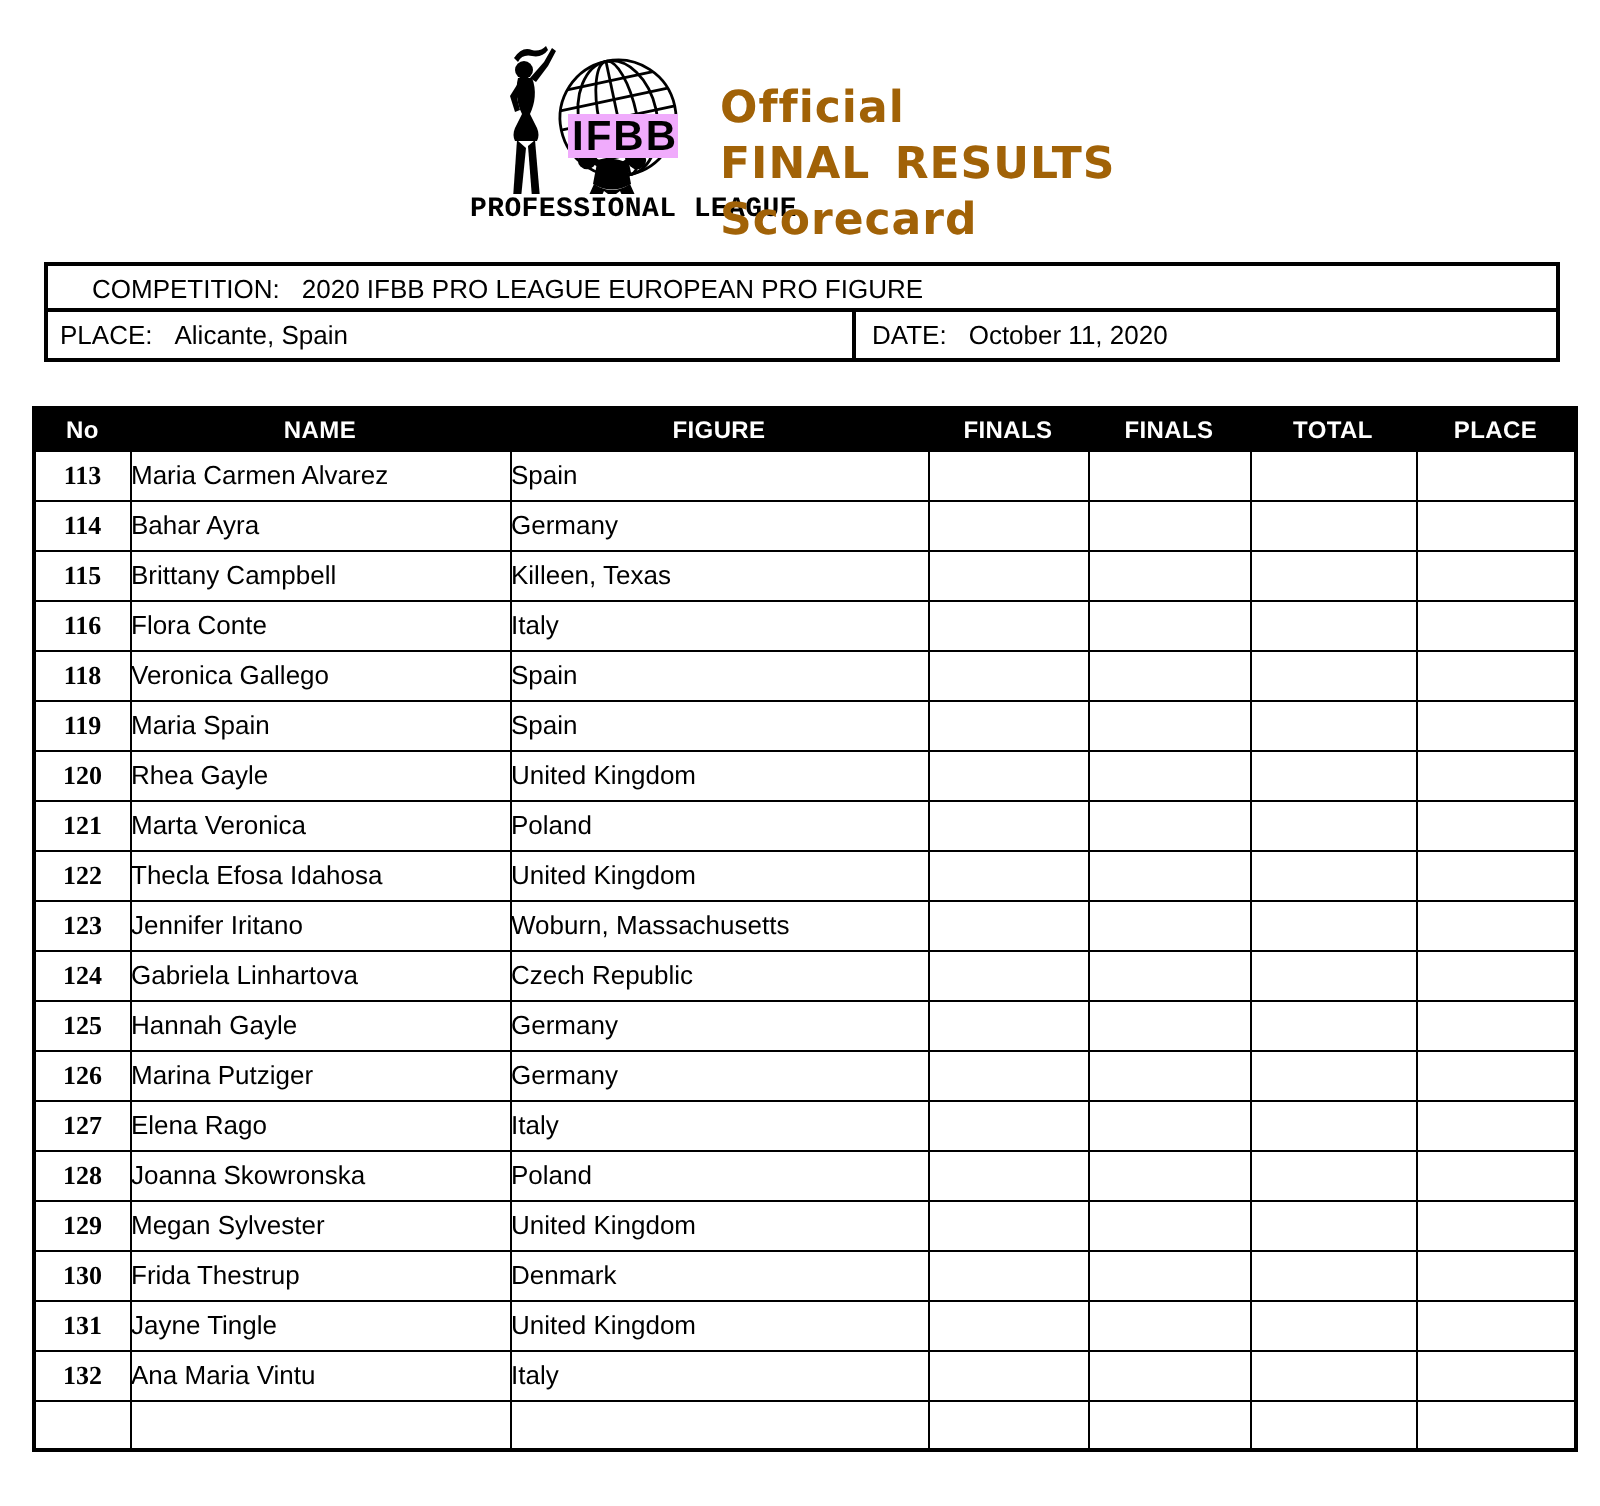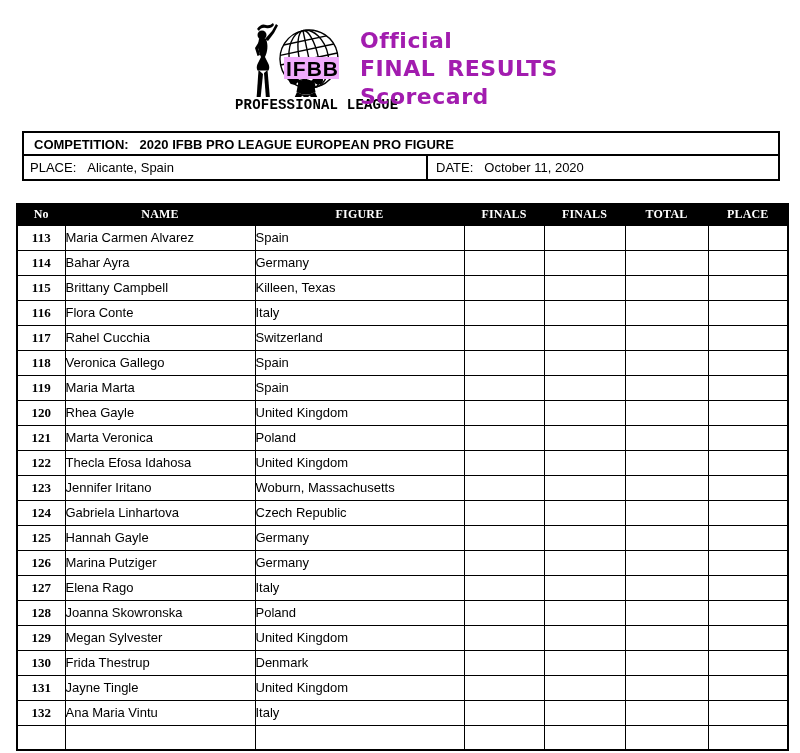--- a/index.html
+++ b/index.html
@@ -45,47 +45,47 @@
     letter-spacing: 0.2px;
     white-space: nowrap;
     text-align: center;
     background: #ffffff;
     line-height: 1.2;
     font-family: Liberation Mono, monospace;
   }
   .title {
     position: absolute;
     left: 360px;
-    top: 27px;
+    top: 41px;
     font-family: "DejaVu Sans", sans-serif;
     font-weight: bold;
     font-size: 22px;
     line-height: 28px;
     letter-spacing: 0.5px;
-    color: #a21caf;
+    color: #a16207;
   }
   .title .t-caps { word-spacing: 4px; }
 
   
   .info-box {
     position: absolute;
     left: 22px;
     top: 131px;
     width: 758px;
     border: 2px solid #000000;
     background: #ffffff;
   }
   .info-row {
     height: 23px;
     line-height: 23px;
     font-size: 13px;
     white-space: nowrap;
     overflow: hidden;
   }
-  .info-competition { border-bottom: 2px solid #000000; padding-left: 10px; font-weight: bold; }
+  .info-competition { border-bottom: 2px solid #000000; padding-left: 22px; }
   .info-split { display: flex; }
   .place-cell {
     width: 404px;
     flex: 0 0 404px;
     border-right: 2px solid #000000;
     padding-left: 6px;
   }
   .date-cell { flex: 1; padding-left: 8px; }
   .info-label { margin-right: 11px; }
 
@@ -95,21 +95,21 @@
     left: 16px;
     top: 203px;
     width: 771px;
     border-collapse: collapse;
     table-layout: fixed;
     border: 2px solid #000000;
   }
   table.results th {
     background: #000000;
     color: #ffffff;
-    font-family: Liberation Serif, serif;
+    font-family: Liberation Sans, sans-serif;
     font-weight: bold;
     font-size: 12px;
     height: 21px;
     padding: 0;
     border: 1px solid #000000;
     text-align: center;
     letter-spacing: 0.2px;
   }
   table.results td {
     border: 1px solid #000000;
@@ -251,40 +251,31 @@
         <tr>
     <td class="c-no">116</td>
     <td class="c-name">Flora Conte</td>
     <td class="c-country">Italy</td>
     <td class="c-score"></td>
     <td class="c-score"></td>
     <td class="c-score"></td>
     <td class="c-score"></td>
   </tr>
         <tr>
-    <td class="c-no">117</td>
-    <td class="c-name">Rahel Cucchia</td>
-    <td class="c-country">Switzerland</td>
-    <td class="c-score"></td>
-    <td class="c-score"></td>
-    <td class="c-score"></td>
-    <td class="c-score"></td>
-  </tr>
-        <tr>
     <td class="c-no">118</td>
     <td class="c-name">Veronica Gallego</td>
     <td class="c-country">Spain</td>
     <td class="c-score"></td>
     <td class="c-score"></td>
     <td class="c-score"></td>
     <td class="c-score"></td>
   </tr>
         <tr>
     <td class="c-no">119</td>
-    <td class="c-name">Maria Marta</td>
+    <td class="c-name">Maria Spain</td>
     <td class="c-country">Spain</td>
     <td class="c-score"></td>
     <td class="c-score"></td>
     <td class="c-score"></td>
     <td class="c-score"></td>
   </tr>
         <tr>
     <td class="c-no">120</td>
     <td class="c-name">Rhea Gayle</td>
     <td class="c-country">United Kingdom</td>

